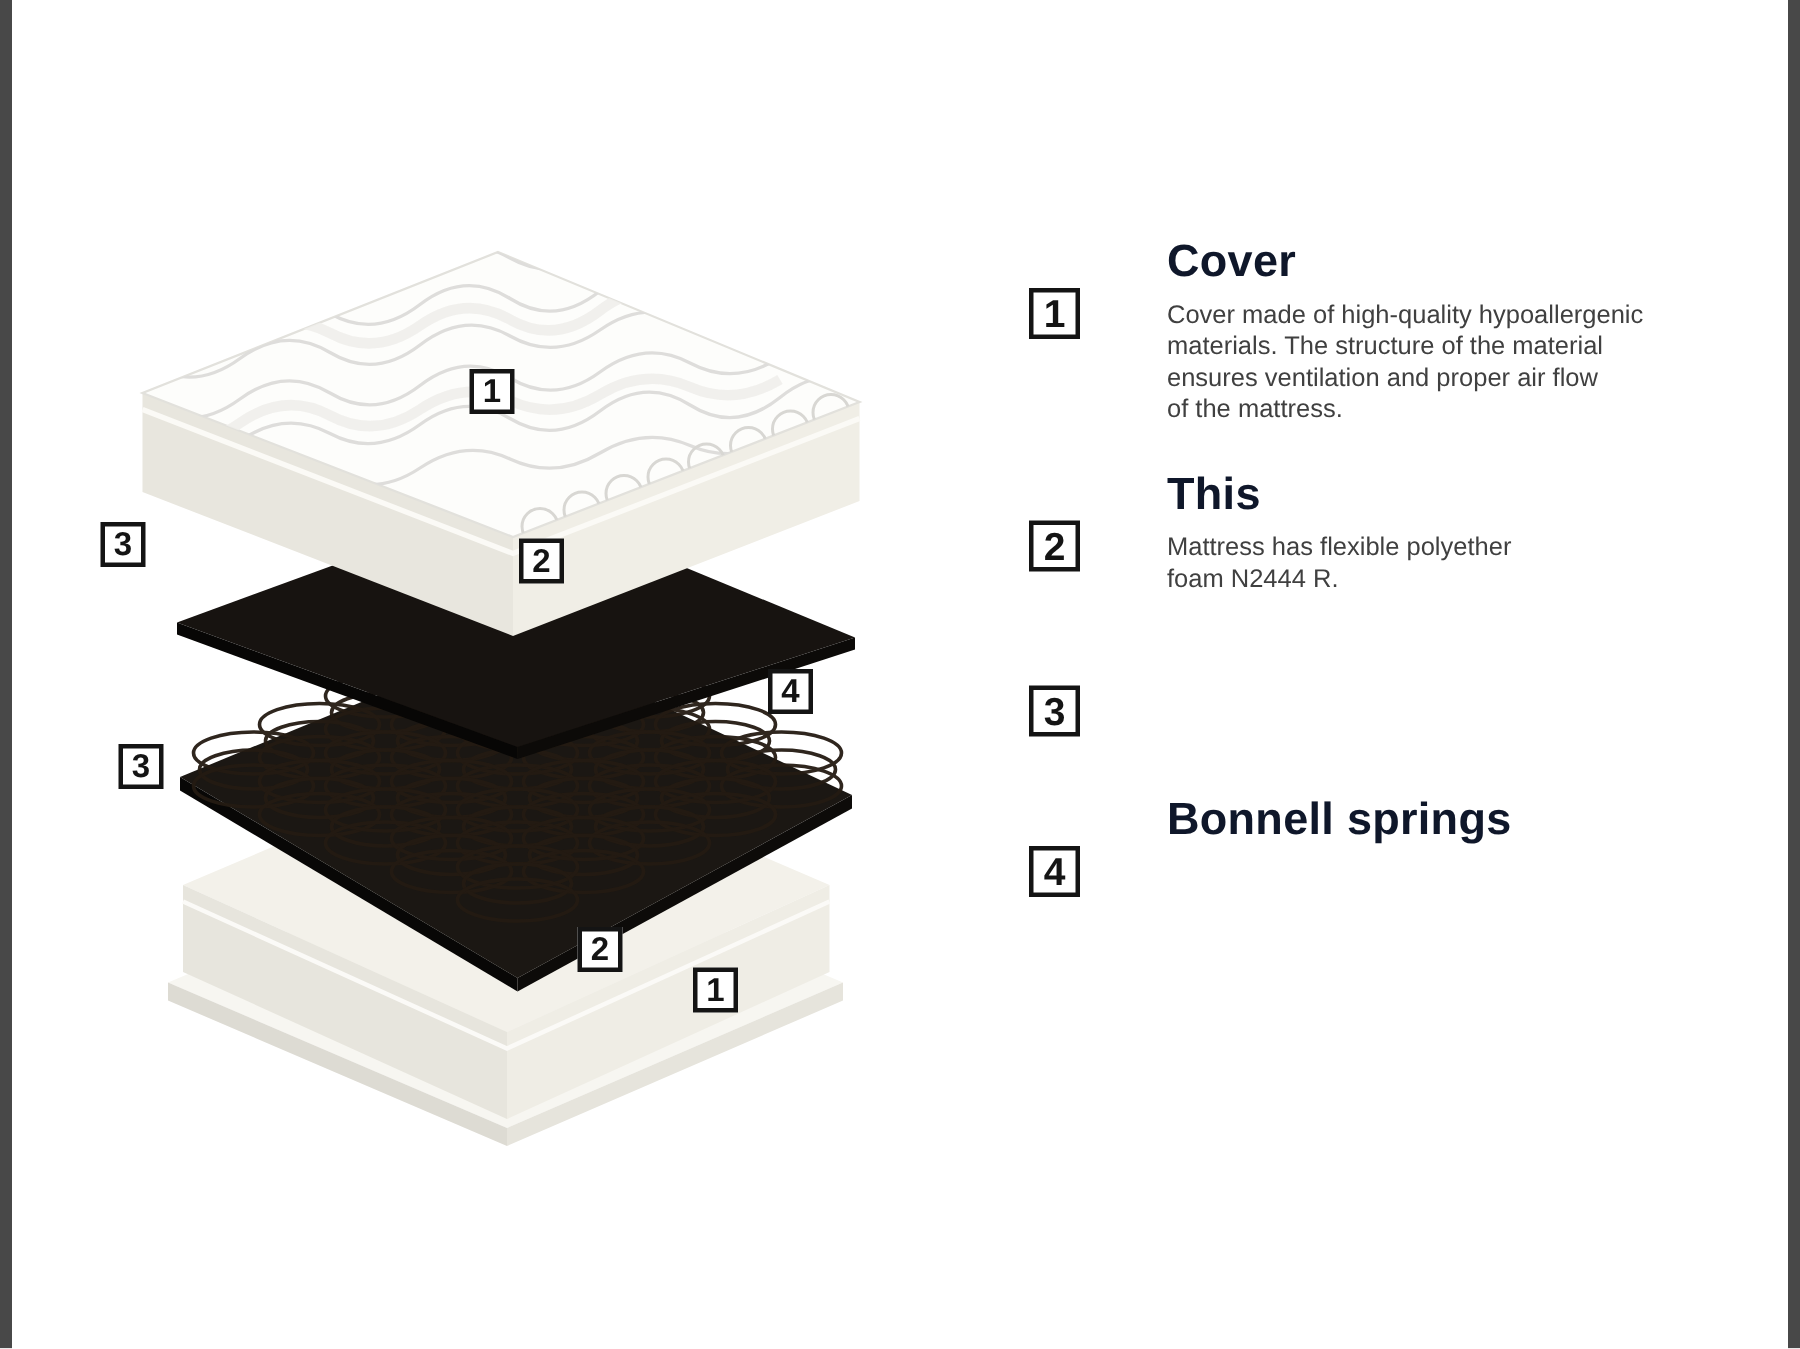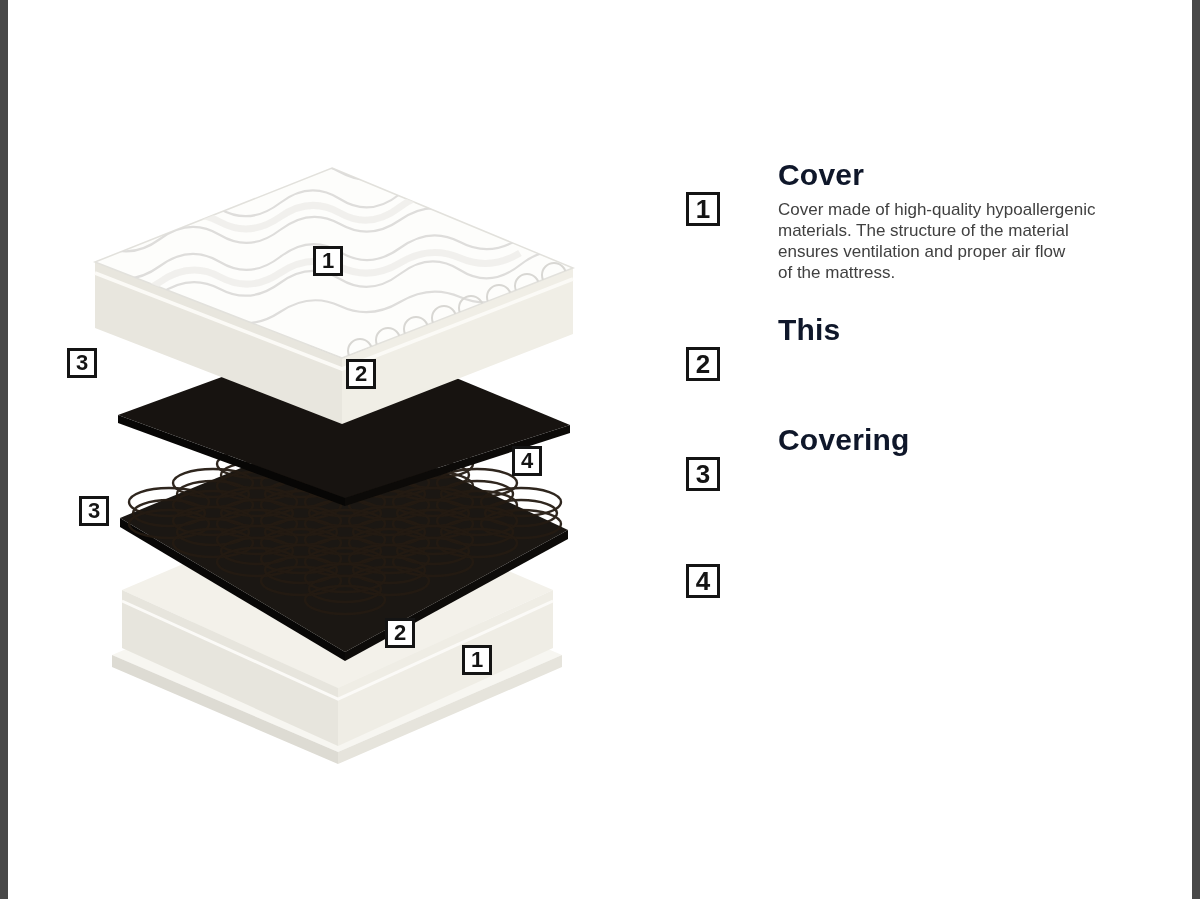--- a/index.html
+++ b/index.html
@@ -212,25 +212,27 @@
       <h2 class="legend-title">Cover</h2>
       <p class="legend-desc">Cover made of high-quality hypoallergenic
 materials. The structure of the material
 ensures ventilation and proper air flow
 of the mattress.</p>
     </div>
 
     <div class="legend-item" style="top:313px;">
       <div class="num-box">2</div>
       <h2 class="legend-title">This</h2>
+      <p class="legend-desc">Mattress has flexible polyether
+foam N2444 R.</p>
     </div>
 
     <div class="legend-item" style="top:423px;">
       <div class="num-box">3</div>
-      <h2 class="legend-title">Covering</h2>
     </div>
 
     <div class="legend-item" style="top:530px;">
       <div class="num-box">4</div>
+      <h2 class="legend-title">Bonnell springs</h2>
     </div>
 
   </div>
 </div>
 
 </body></html>

